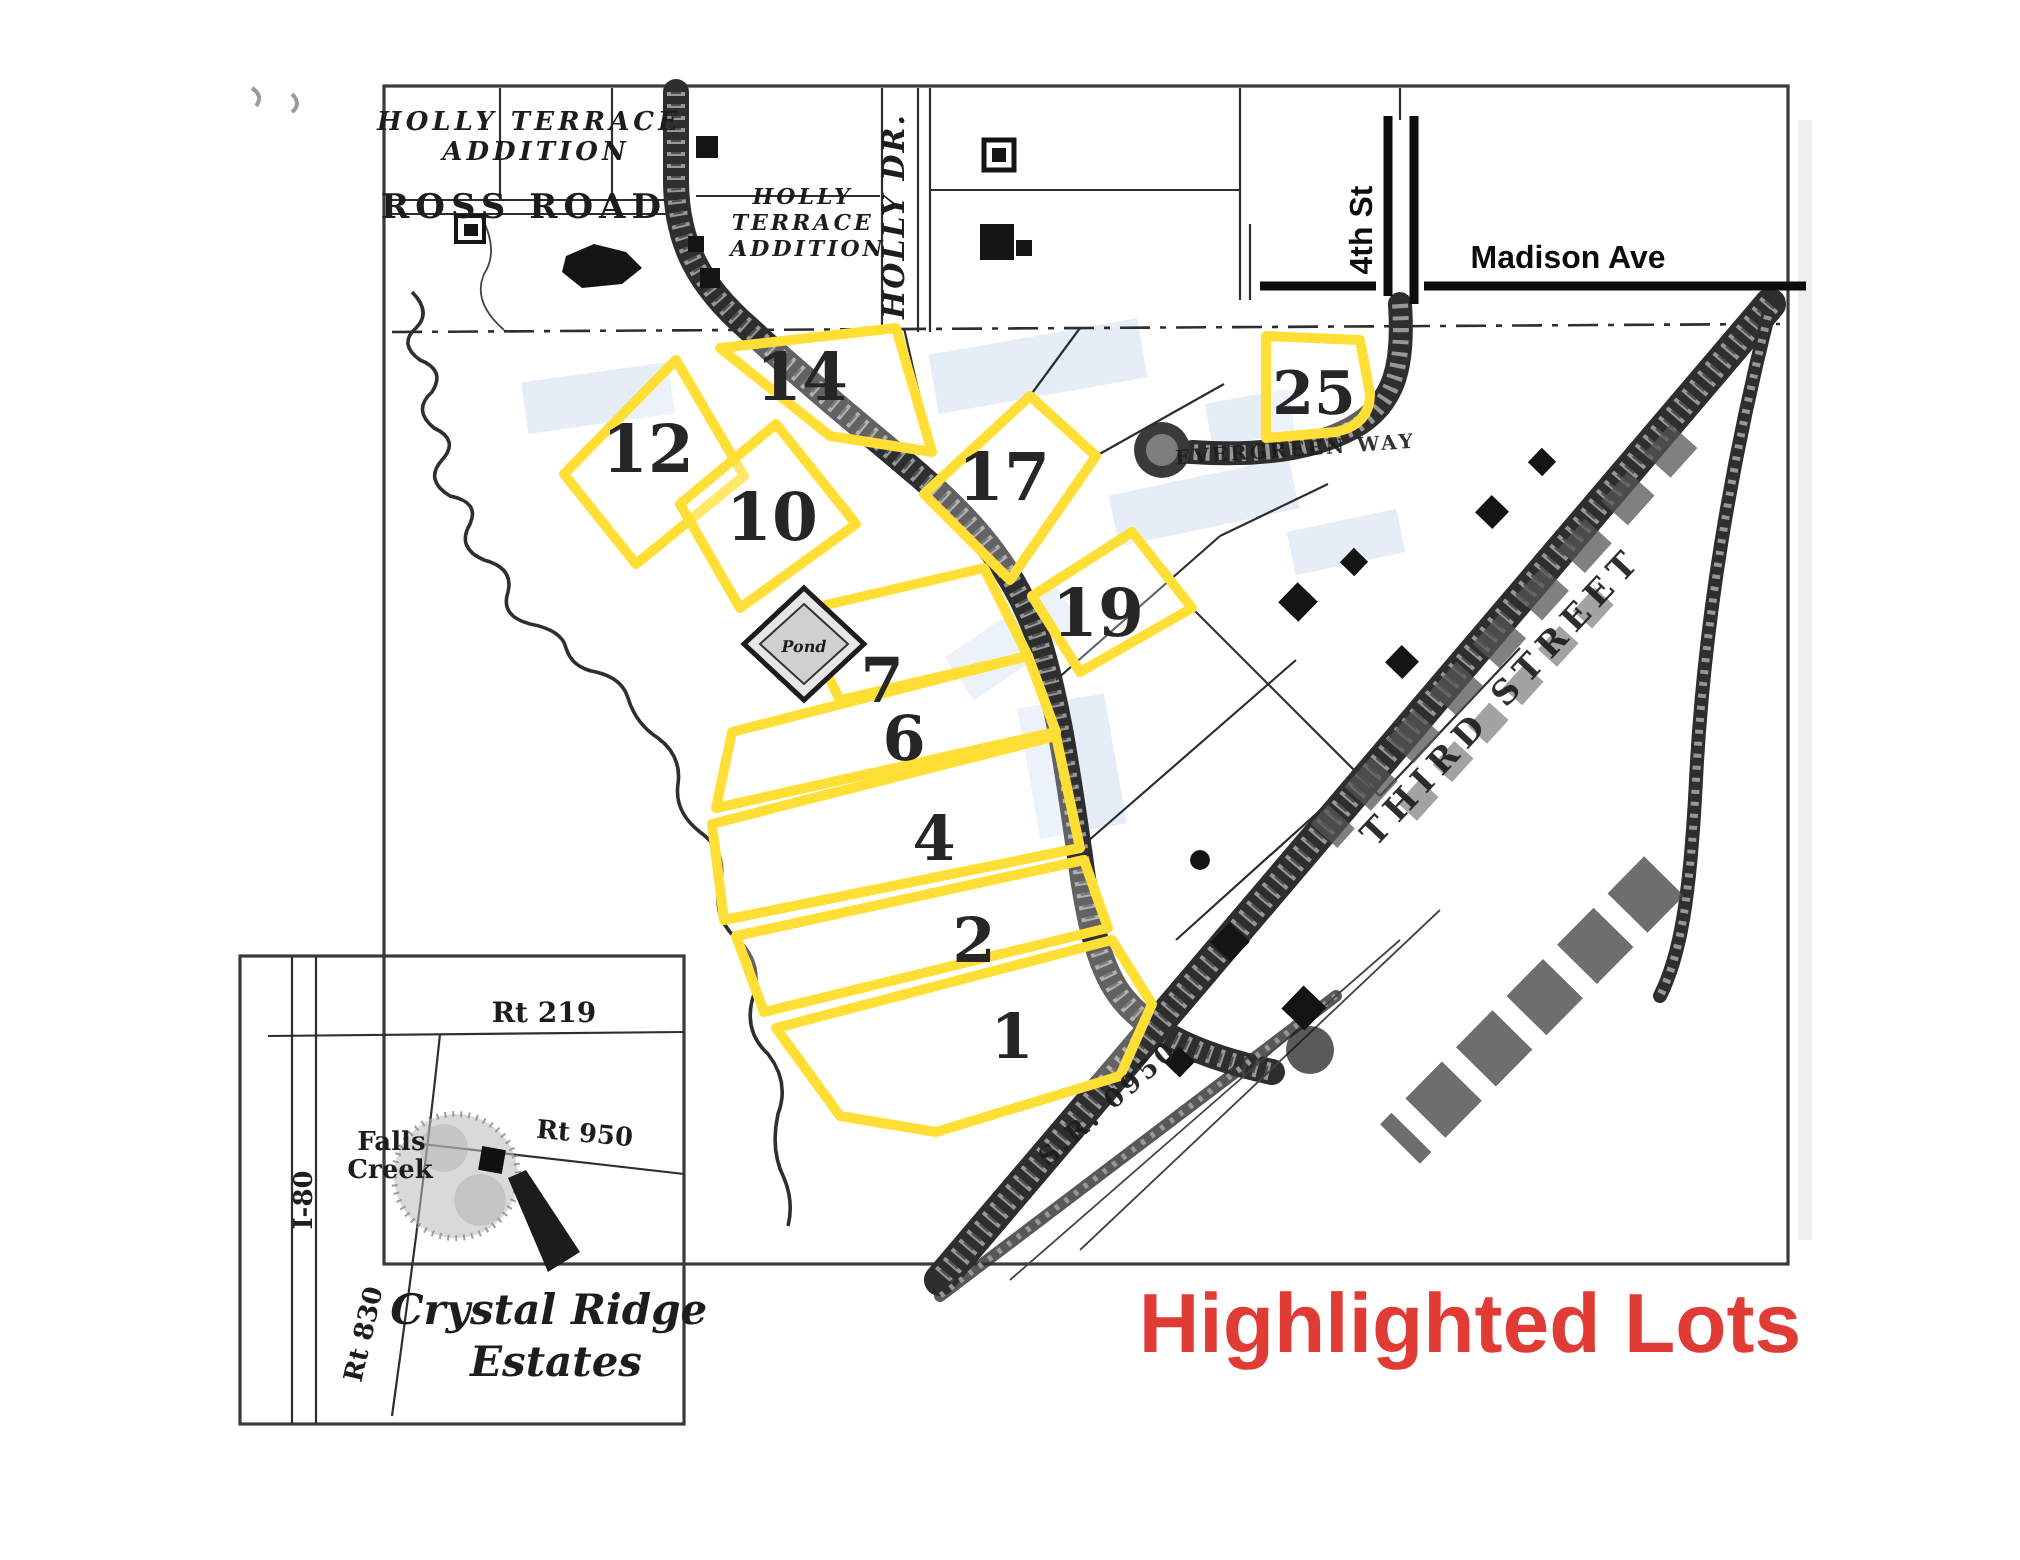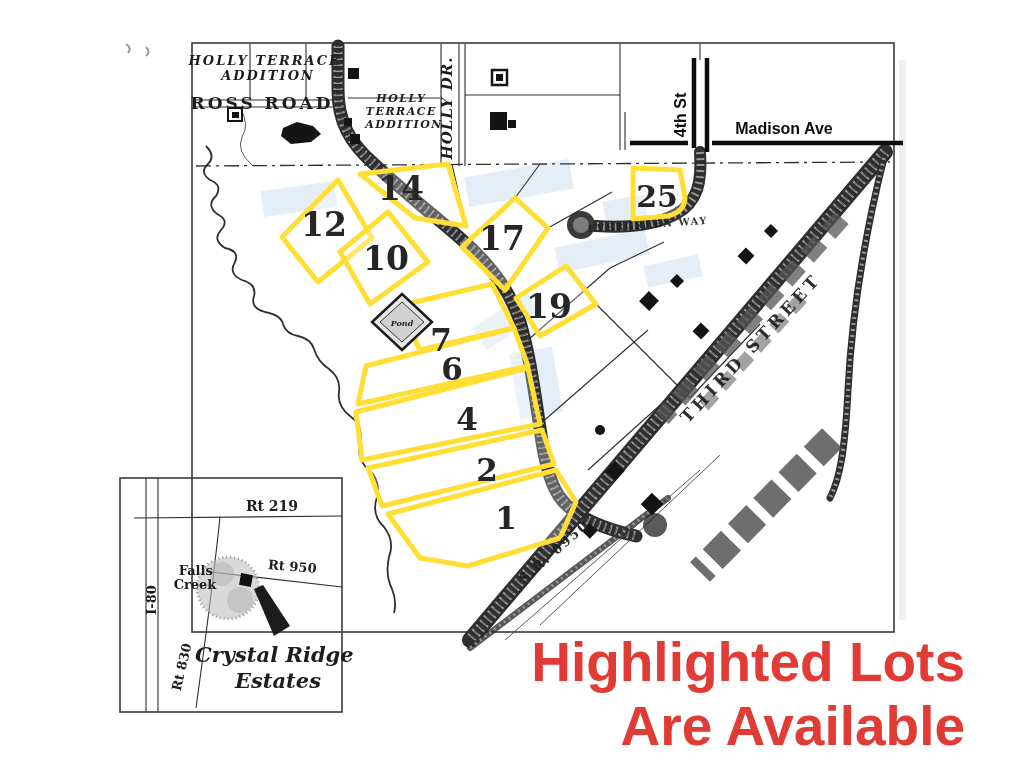--- a/index.html
+++ b/index.html
@@ -17,22 +17,22 @@
   .lot{fill:#ffffff;fill-opacity:.25;stroke:#ffdf35;stroke-width:5;stroke-linejoin:round;}
   .lotnum{font-family:"DejaVu Serif","Liberation Serif",serif;font-weight:bold;fill:#262626;
           text-anchor:middle;}
   .maplabel{font-family:"DejaVu Serif","Liberation Serif",serif;font-weight:bold;fill:#1d1d1d;
             text-anchor:middle;}
   .it{font-style:italic;}
   .modern{font-family:"Liberation Sans",sans-serif;font-weight:bold;fill:#0d0d0d;text-anchor:middle;}
   .blu{fill:#d7e5f3;opacity:.65;}
   .blk{fill:#141414;}
   .blockchain{fill:none;stroke-linecap:butt;}
-  #redtext{position:absolute;left:505px;top:630px;width:460px;text-align:right;
-           font-weight:bold;font-size:55px;line-height:64px;letter-spacing:0px;
+  #redtext{position:absolute;left:505px;top:630px;width:460px;text-align:center;
+           font-weight:bold;font-size:42px;line-height:64px;letter-spacing:0px;
            font-family:"Liberation Sans",sans-serif;}
 </style>
 </head>
 <body>
 
 <div id="canvas">
 
 <svg width="1010" height="780" viewBox="0 0 1010 780">
 
   <g stroke="#9a9a9a" stroke-width="2" fill="none">
@@ -238,16 +238,15 @@
     </text>
     <text class="maplabel it" font-size="21" x="278" y="662">
       <tspan x="278" dy="0">Crystal Ridge</tspan>
       <tspan x="278" dy="26">Estates</tspan>
     </text>
   </g>
 </svg>
 
 <div id="redtext" style="color: rgb(224, 59, 53);">
   <div>Highlighted Lots</div>
-  <div>Are Available</div>
 </div>
 
 </div>
 
 </body></html>

